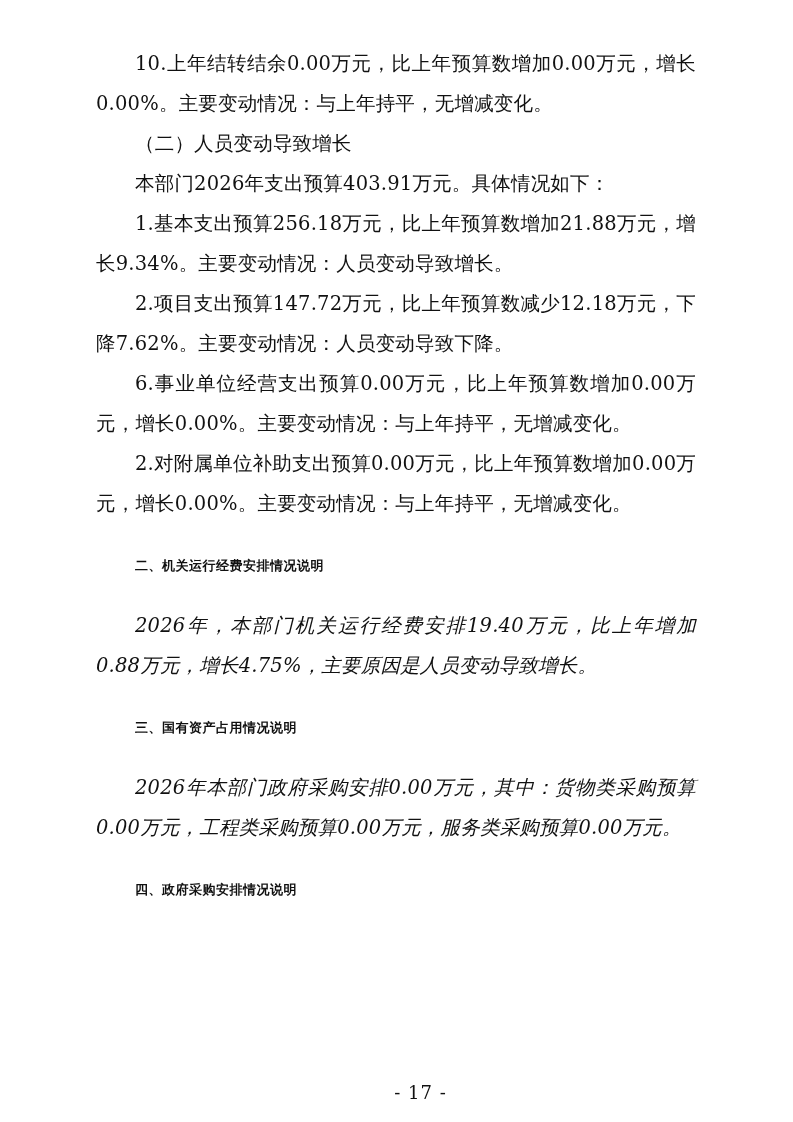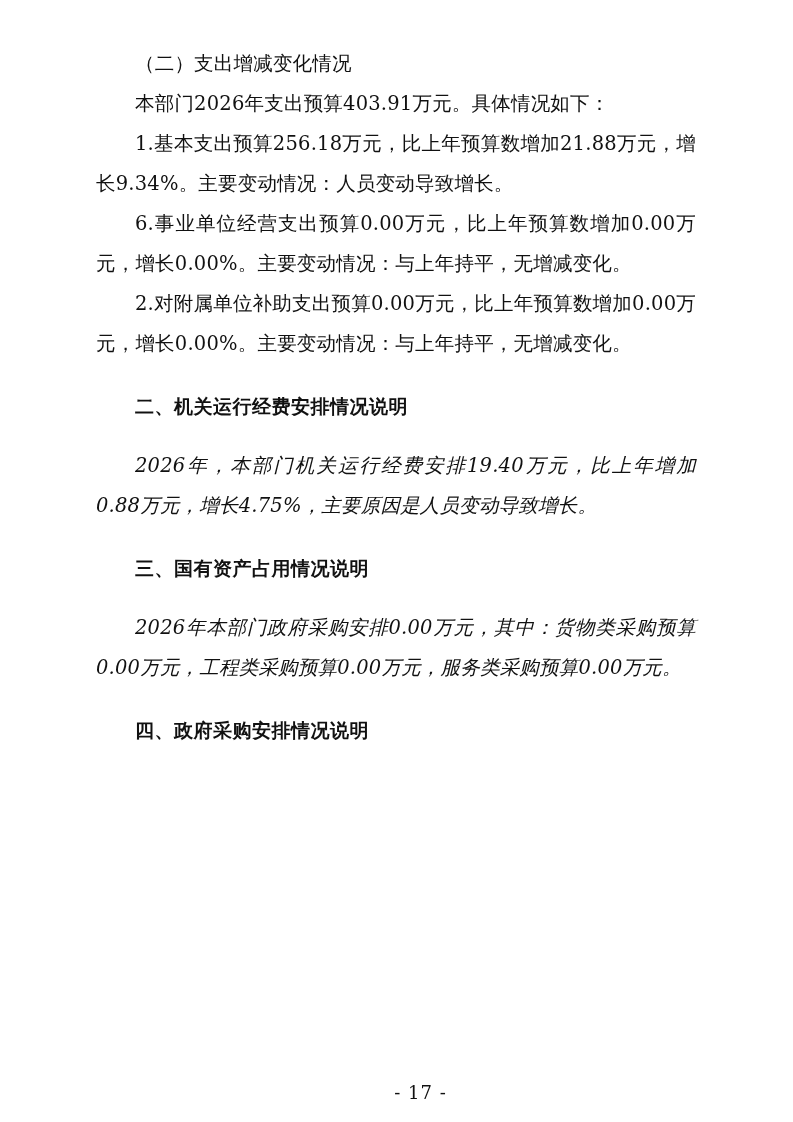--- a/index.html
+++ b/index.html
@@ -30,21 +30,21 @@
     text-align: justify;
     text-justify: inter-ideograph;
     letter-spacing: 0.2px;
   }
   p.indent {
     text-indent: 39px;
   }
   p.heading {
     font-family: "DejaVu Sans", "Liberation Sans", sans-serif;
     font-weight: bold;
-    font-size: 19px;
+    font-size: 13px;
     text-indent: 39px;
     margin-top: 22px;
     margin-bottom: 6px;
     letter-spacing: 0.5px;
   }
   p.gap-before {
     margin-top: 20px;
     font-style: italic;
   }
   .pagenum {
@@ -58,23 +58,25 @@
     letter-spacing: 1px;
     padding-left: 48px;
   }
 </style>
 </head>
 <body>
 
 <div class="page">
   <div class="content">
 
-    <p class="indent">（二）支出增减变化情况</p>
+    <p class="indent">10.上年结转结余0.00万元，比上年预算数增加0.00万元，增长0.00%。主要变动情况：与上年持平，无增减变化。</p>
+    <p class="indent">（二）人员变动导致增长</p>
     <p class="indent">本部门2026年支出预算403.91万元。具体情况如下：</p>
     <p class="indent">1.基本支出预算256.18万元，比上年预算数增加21.88万元，增长9.34%。主要变动情况：人员变动导致增长。</p>
+    <p class="indent">2.项目支出预算147.72万元，比上年预算数减少12.18万元，下降7.62%。主要变动情况：人员变动导致下降。</p>
     <p class="indent">6.事业单位经营支出预算0.00万元，比上年预算数增加0.00万元，增长0.00%。主要变动情况：与上年持平，无增减变化。</p>
     <p class="indent">2.对附属单位补助支出预算0.00万元，比上年预算数增加0.00万元，增长0.00%。主要变动情况：与上年持平，无增减变化。</p>
 
     <p class="heading">二、机关运行经费安排情况说明</p>
     <p class="indent gap-before">2026年，本部门机关运行经费安排19.40万元，比上年增加0.88万元，增长4.75%，主要原因是人员变动导致增长。</p>
 
     <p class="heading">三、国有资产占用情况说明</p>
     <p class="indent gap-before">2026年本部门政府采购安排0.00万元，其中：货物类采购预算0.00万元，工程类采购预算0.00万元，服务类采购预算0.00万元。</p>
 
     <p class="heading">四、政府采购安排情况说明</p>

